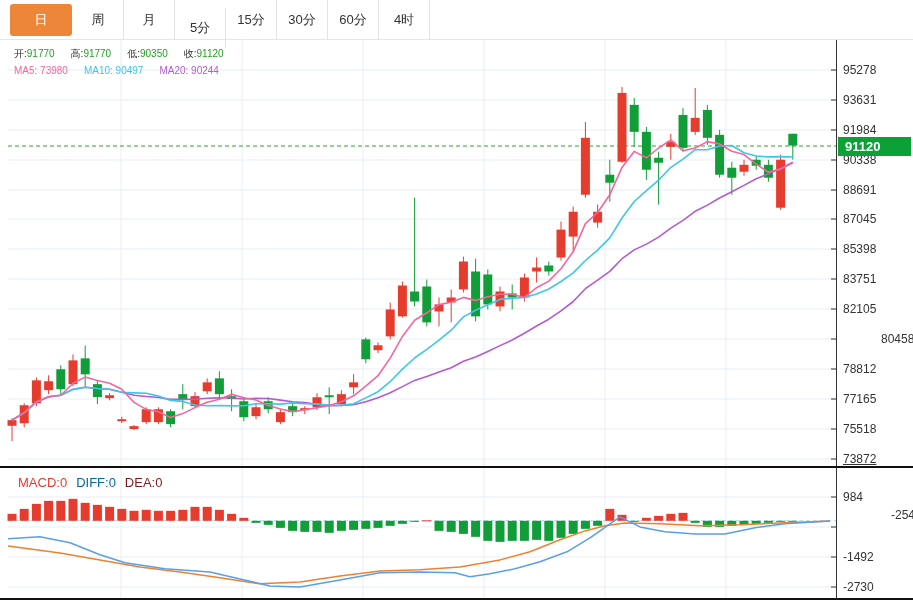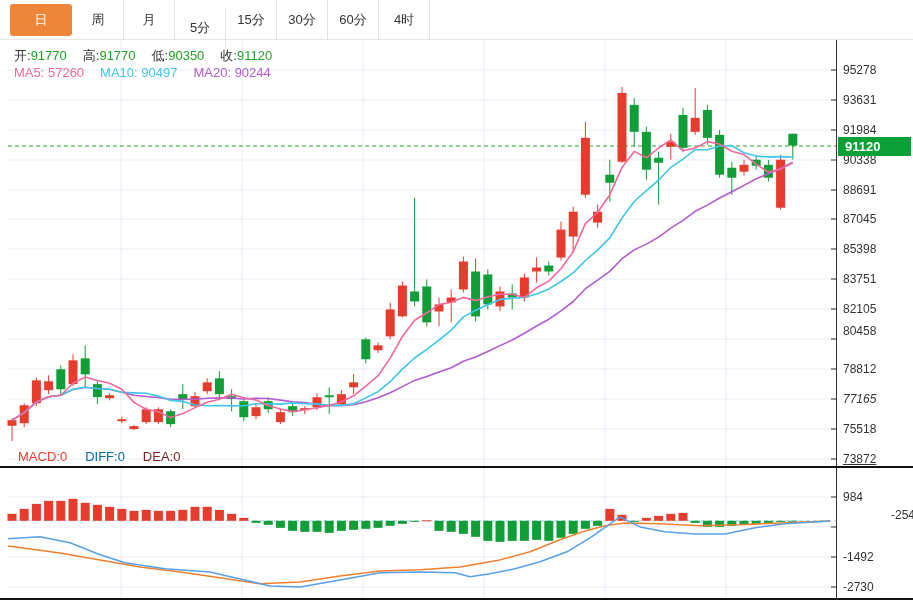--- a/index.html
+++ b/index.html
@@ -17,32 +17,32 @@
   .tab{
     display:flex;align-items:center;justify-content:center;
     font-size:13px;color:#333;cursor:pointer;
     border-right:1px solid #e3e3e3;box-sizing:border-box;height:40px;
   }
   .tab.active{
     color:#fff;border-radius:3px;border-right:none;height:32px;
     align-self:center;margin-right:1px;
   }
   
-  .legend-row{position:absolute;left:14px;display:flex;gap:16px;font-size:13px;white-space:nowrap;}
+  .legend-row{position:absolute;left:14px;display:flex;gap:16px;font-size:10px;white-space:nowrap;}
   #ohlc-row{top:47px;}
   #ma-row{top:65px;}
   .lbl{color:#333;}
   
   .tick-label{position:absolute;font-size:12px;color:#333;left:843px;line-height:14px;}
   #price-tag{
     position:absolute;left:838px;width:73px;height:19px;box-sizing:border-box;
     color:#fff;font-size:13px;font-weight:bold;line-height:19px;padding-left:7px;
   }
   #chart-svg{position:absolute;left:0;top:0;}
-  .macd-legend{position:absolute;left:18px;top:449px;display:flex;gap:18px;font-size:13px;}
+  .macd-legend{position:absolute;left:18px;top:475px;display:flex;gap:9px;font-size:13px;}
 </style>
 </head>
 <body>
 
 <div>
   <svg id="chart-svg" width="913" height="601">
       <g>
         <line x1="8" y1="70" x2="836" y2="70" stroke="#e7eef5" stroke-width="1"></line>
         <line x1="8" y1="100" x2="836" y2="100" stroke="#e7eef5" stroke-width="1"></line>
         <line x1="8" y1="130" x2="836" y2="130" stroke="#e7eef5" stroke-width="1"></line>
@@ -318,44 +318,44 @@
   </div>
 
 <div class="legend-row" id="ohlc-row">
     <span><span class="lbl">开:</span><span style="color: rgb(33, 161, 33);">91770</span></span>
     <span><span class="lbl">高:</span><span style="color: rgb(33, 161, 33);">91770</span></span>
     <span><span class="lbl">低:</span><span style="color: rgb(33, 161, 33);">90350</span></span>
     <span><span class="lbl">收:</span><span style="color: rgb(33, 161, 33);">91120</span></span>
   </div>
 
 <div class="legend-row" id="ma-row">
-    <span style="color: rgb(242, 103, 156);">MA5: 57260</span>
+    <span style="color: rgb(242, 103, 156);">MA5: 73980</span>
     <span style="color: rgb(63, 198, 232);">MA10: 90497</span>
     <span style="color: rgb(179, 91, 208);">MA20: 90244</span>
   </div>
 
 <div class="macd-legend">
   <span style="color: rgb(230, 60, 46);"><span>MACD:</span><span>0</span></span>
   <span style="color: #0369a1;"><span>DIFF:</span><span>0</span></span>
   <span style="color: #7f1d1d;"><span>DEA:</span><span>0</span></span>
 </div>
 
 <div id="price-axis">
     <div class="tick-label" style="top: 63px;">95278</div>
     <div class="tick-label" style="top: 93px;">93631</div>
     <div class="tick-label" style="top: 123px; text-align: center;">91984</div>
     <div class="tick-label" style="top: 153px; text-align: right;">90338</div>
     <div class="tick-label" style="top: 183px;">88691</div>
     <div class="tick-label" style="top: 212px;">87045</div>
     <div class="tick-label" style="top: 242px;">85398</div>
     <div class="tick-label" style="top: 272px;">83751</div>
     <div class="tick-label" style="top: 302px; text-align: right;">82105</div>
-    <div class="tick-label" style="top: 324px;">80458</div>
+    <div class="tick-label" style="top: 332px; margin-left: 38px;">80458</div>
     <div class="tick-label" style="top: 362px;">78812</div>
-    <div class="tick-label" style="top: 392px; font-style: italic;">77165</div>
+    <div class="tick-label" style="top: 392px;">77165</div>
     <div class="tick-label" style="top: 422px;">75518</div>
     <div class="tick-label" style="top: 452px; text-decoration: underline;">73872</div>
   </div>
 <div id="macd-axis">
     <div class="tick-label" style="top: 490px;">984</div>
     <div class="tick-label" style="top: 508px; margin-left: 48px;">-254</div>
     <div class="tick-label" style="top: 550px;">-1492</div>
     <div class="tick-label" style="top: 580px;">-2730</div>
   </div>
 <div id="price-tag" style="top: 136.5px; background: rgb(11, 161, 54);">91120</div>

